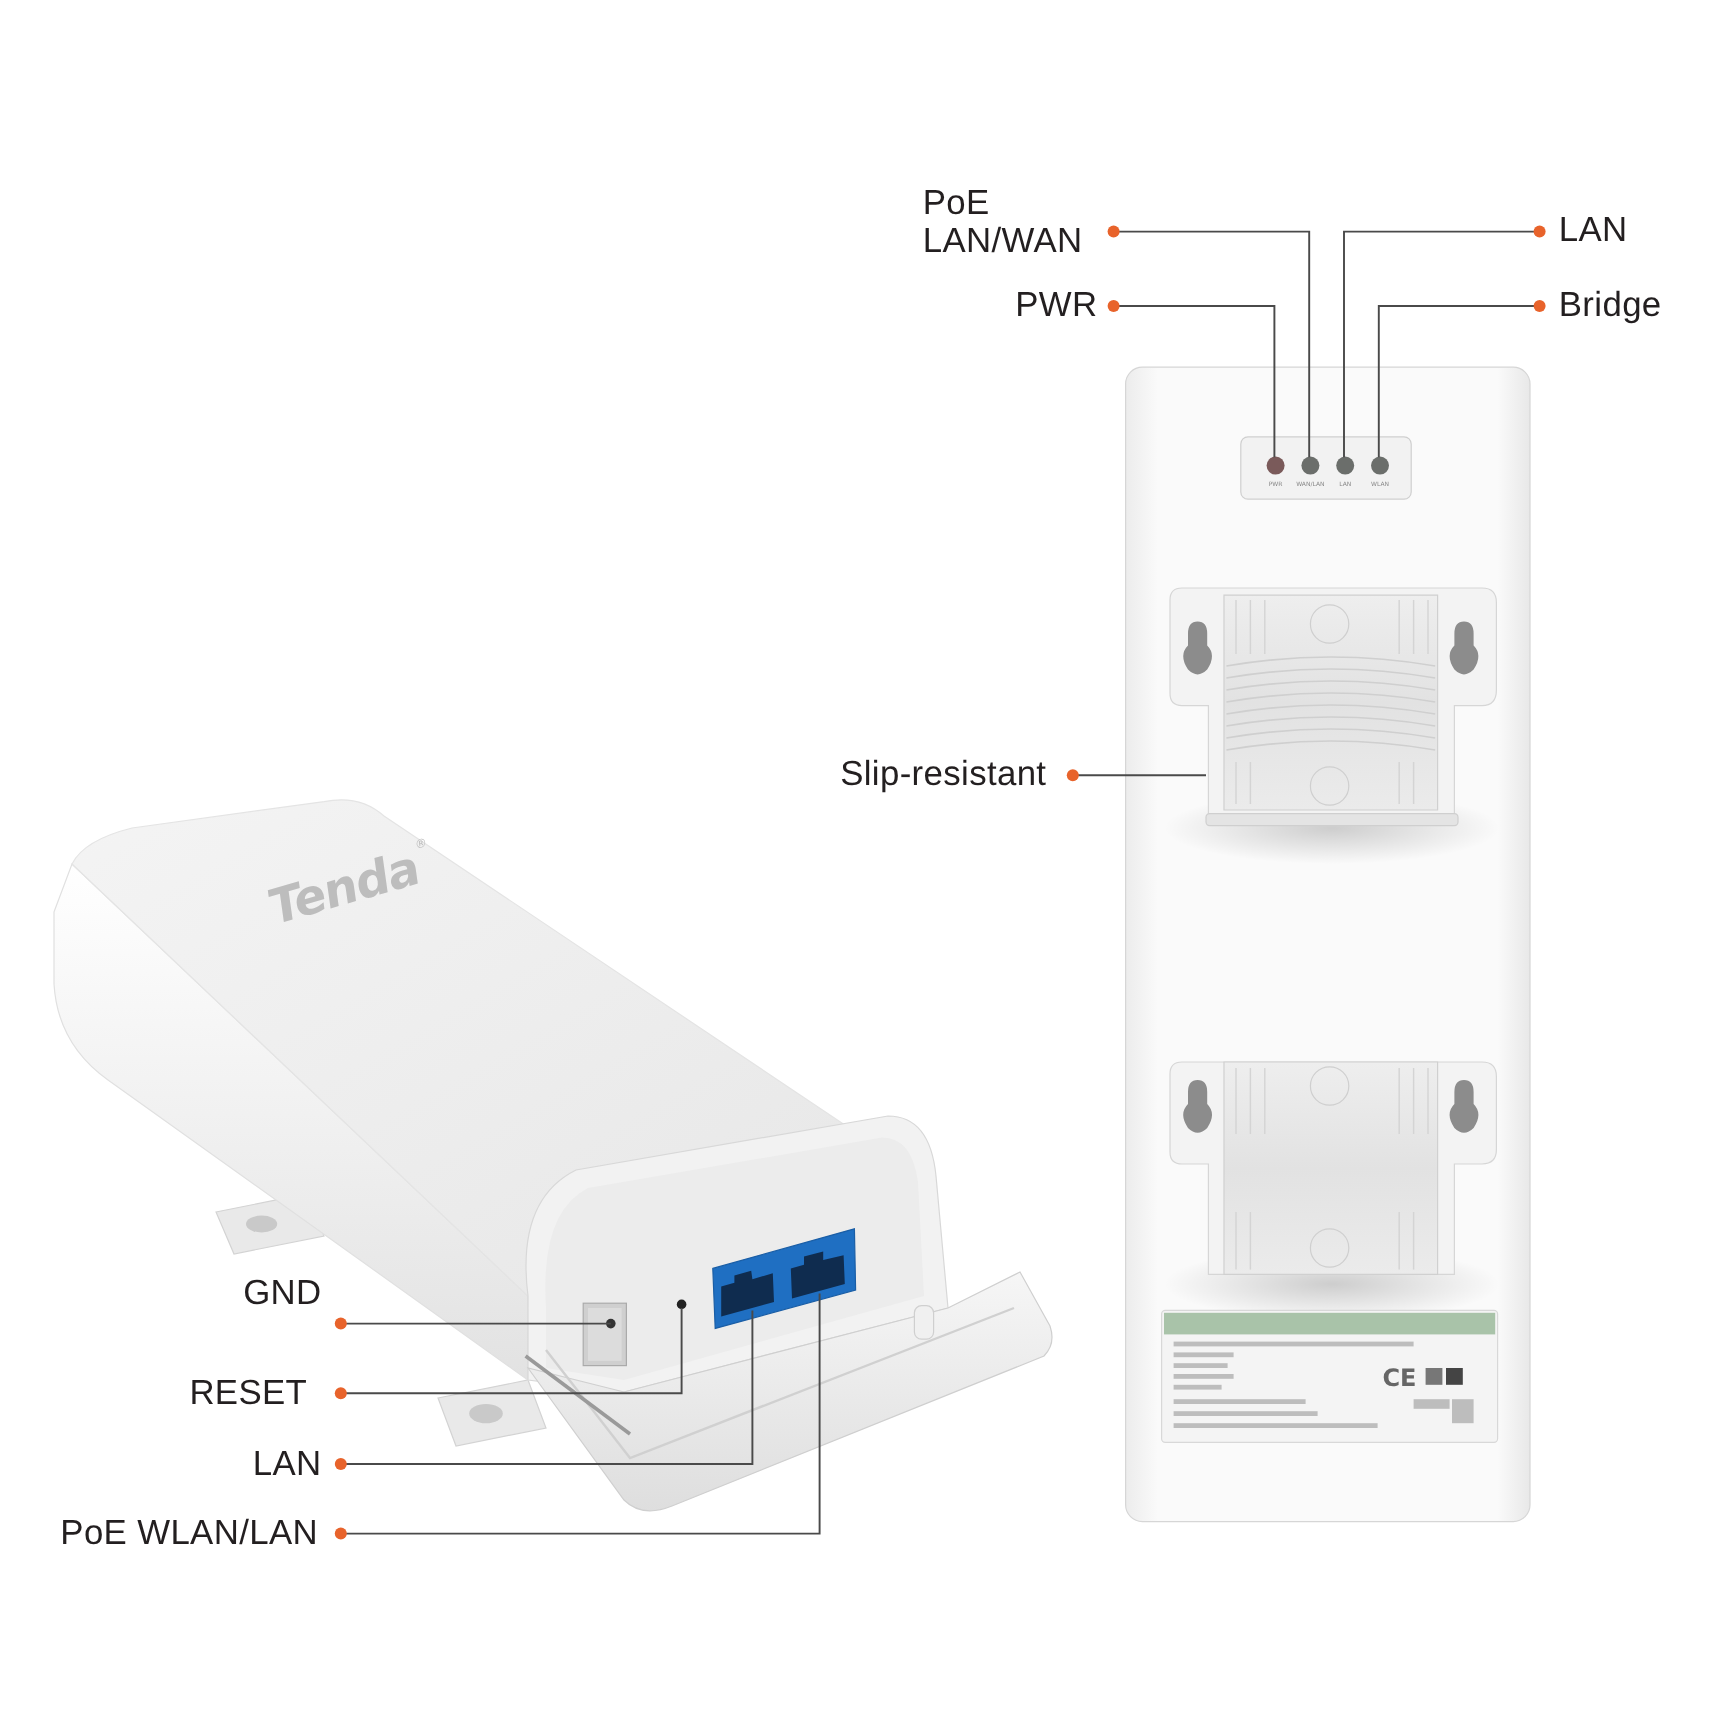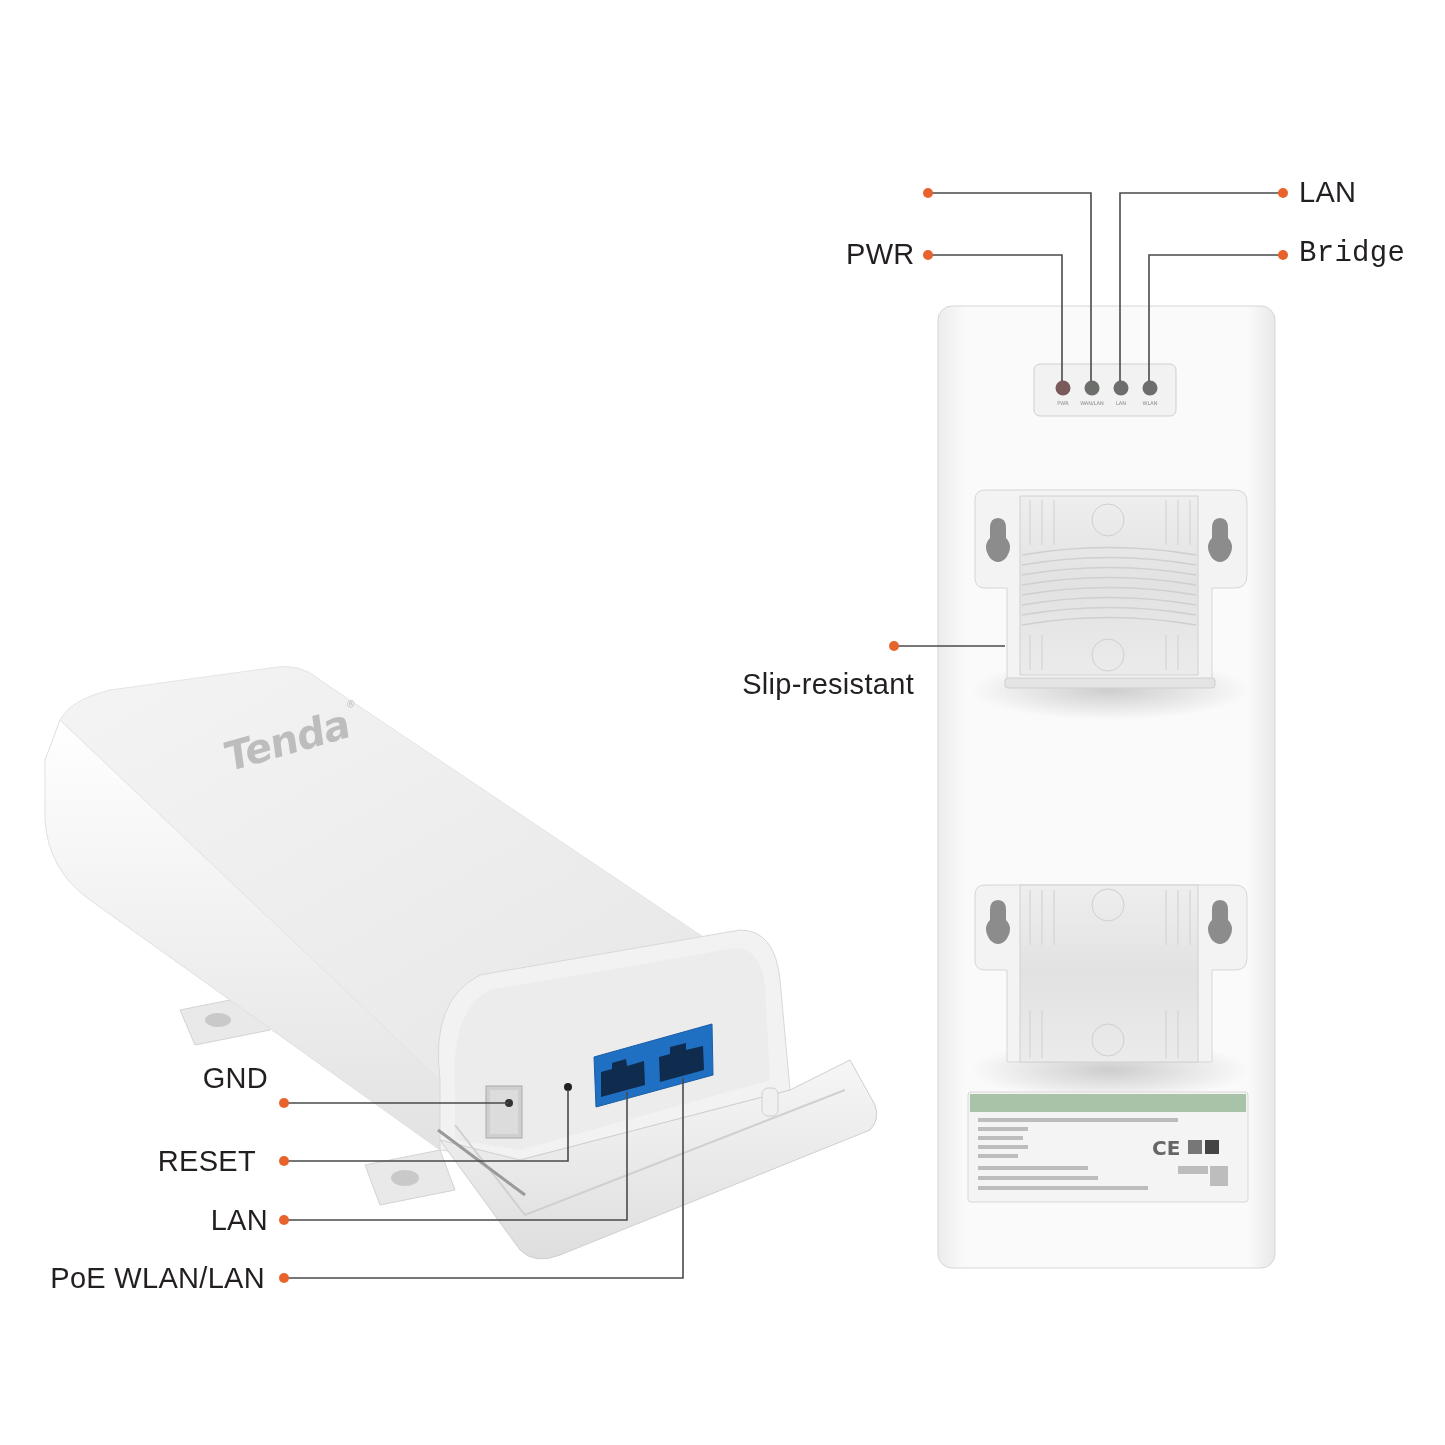--- a/index.html
+++ b/index.html
@@ -176,32 +176,36 @@
       <polyline points="284,1161 568,1161 568,1090"></polyline>
       <polyline points="284,1220 627,1220 627,1092"></polyline>
       <polyline points="284,1278 683,1278 683,1078"></polyline>
     </g>
   </svg>
 
   <div class="brand" style="left:222px;top:735px;transform:rotate(-16deg) skewX(-8deg);transform-origin:left top;">
     <span>Tenda</span><sup>®</sup>
   </div>
 
+  <div class="label" style="left:769px;top:153px;">
+    <div>PoE</div>
+    <div>LAN/WAN</div>
+  </div>
   <div class="dot" style="left:923px;top:188px;"></div>
 
   <div class="label right" style="left:846px;top:238px;width:66px;">PWR</div>
   <div class="dot" style="left:923px;top:250px;"></div>
 
   <div class="dot" style="left:1278px;top:188px;"></div>
   <div class="label" style="left:1299px;top:176px;">LAN</div>
 
   <div class="dot" style="left:1278px;top:250px;"></div>
-  <div class="label" style="left:1299px;top:238px;font-family:Liberation Mono, monospace;">Bridge</div>
-
-  <div class="label right" style="left:724px;top:629px;width:190px;margin-top:39px;">Slip-resistant</div>
+  <div class="label" style="left:1299px;top:238px;">Bridge</div>
+
+  <div class="label right" style="left:682px;top:629px;width:190px;">Slip-resistant</div>
   <div class="dot" style="left:889px;top:641px;"></div>
 
   <div class="label right" style="left:160px;top:1062px;width:108px;">GND</div>
   <div class="dot" style="left:279px;top:1098px;"></div>
 
   <div class="label right" style="left:128px;top:1145px;width:128px;">RESET</div>
   <div class="dot" style="left:279px;top:1156px;"></div>
 
   <div class="label right" style="left:160px;top:1204px;width:108px;">LAN</div>
   <div class="dot" style="left:279px;top:1215px;"></div>

